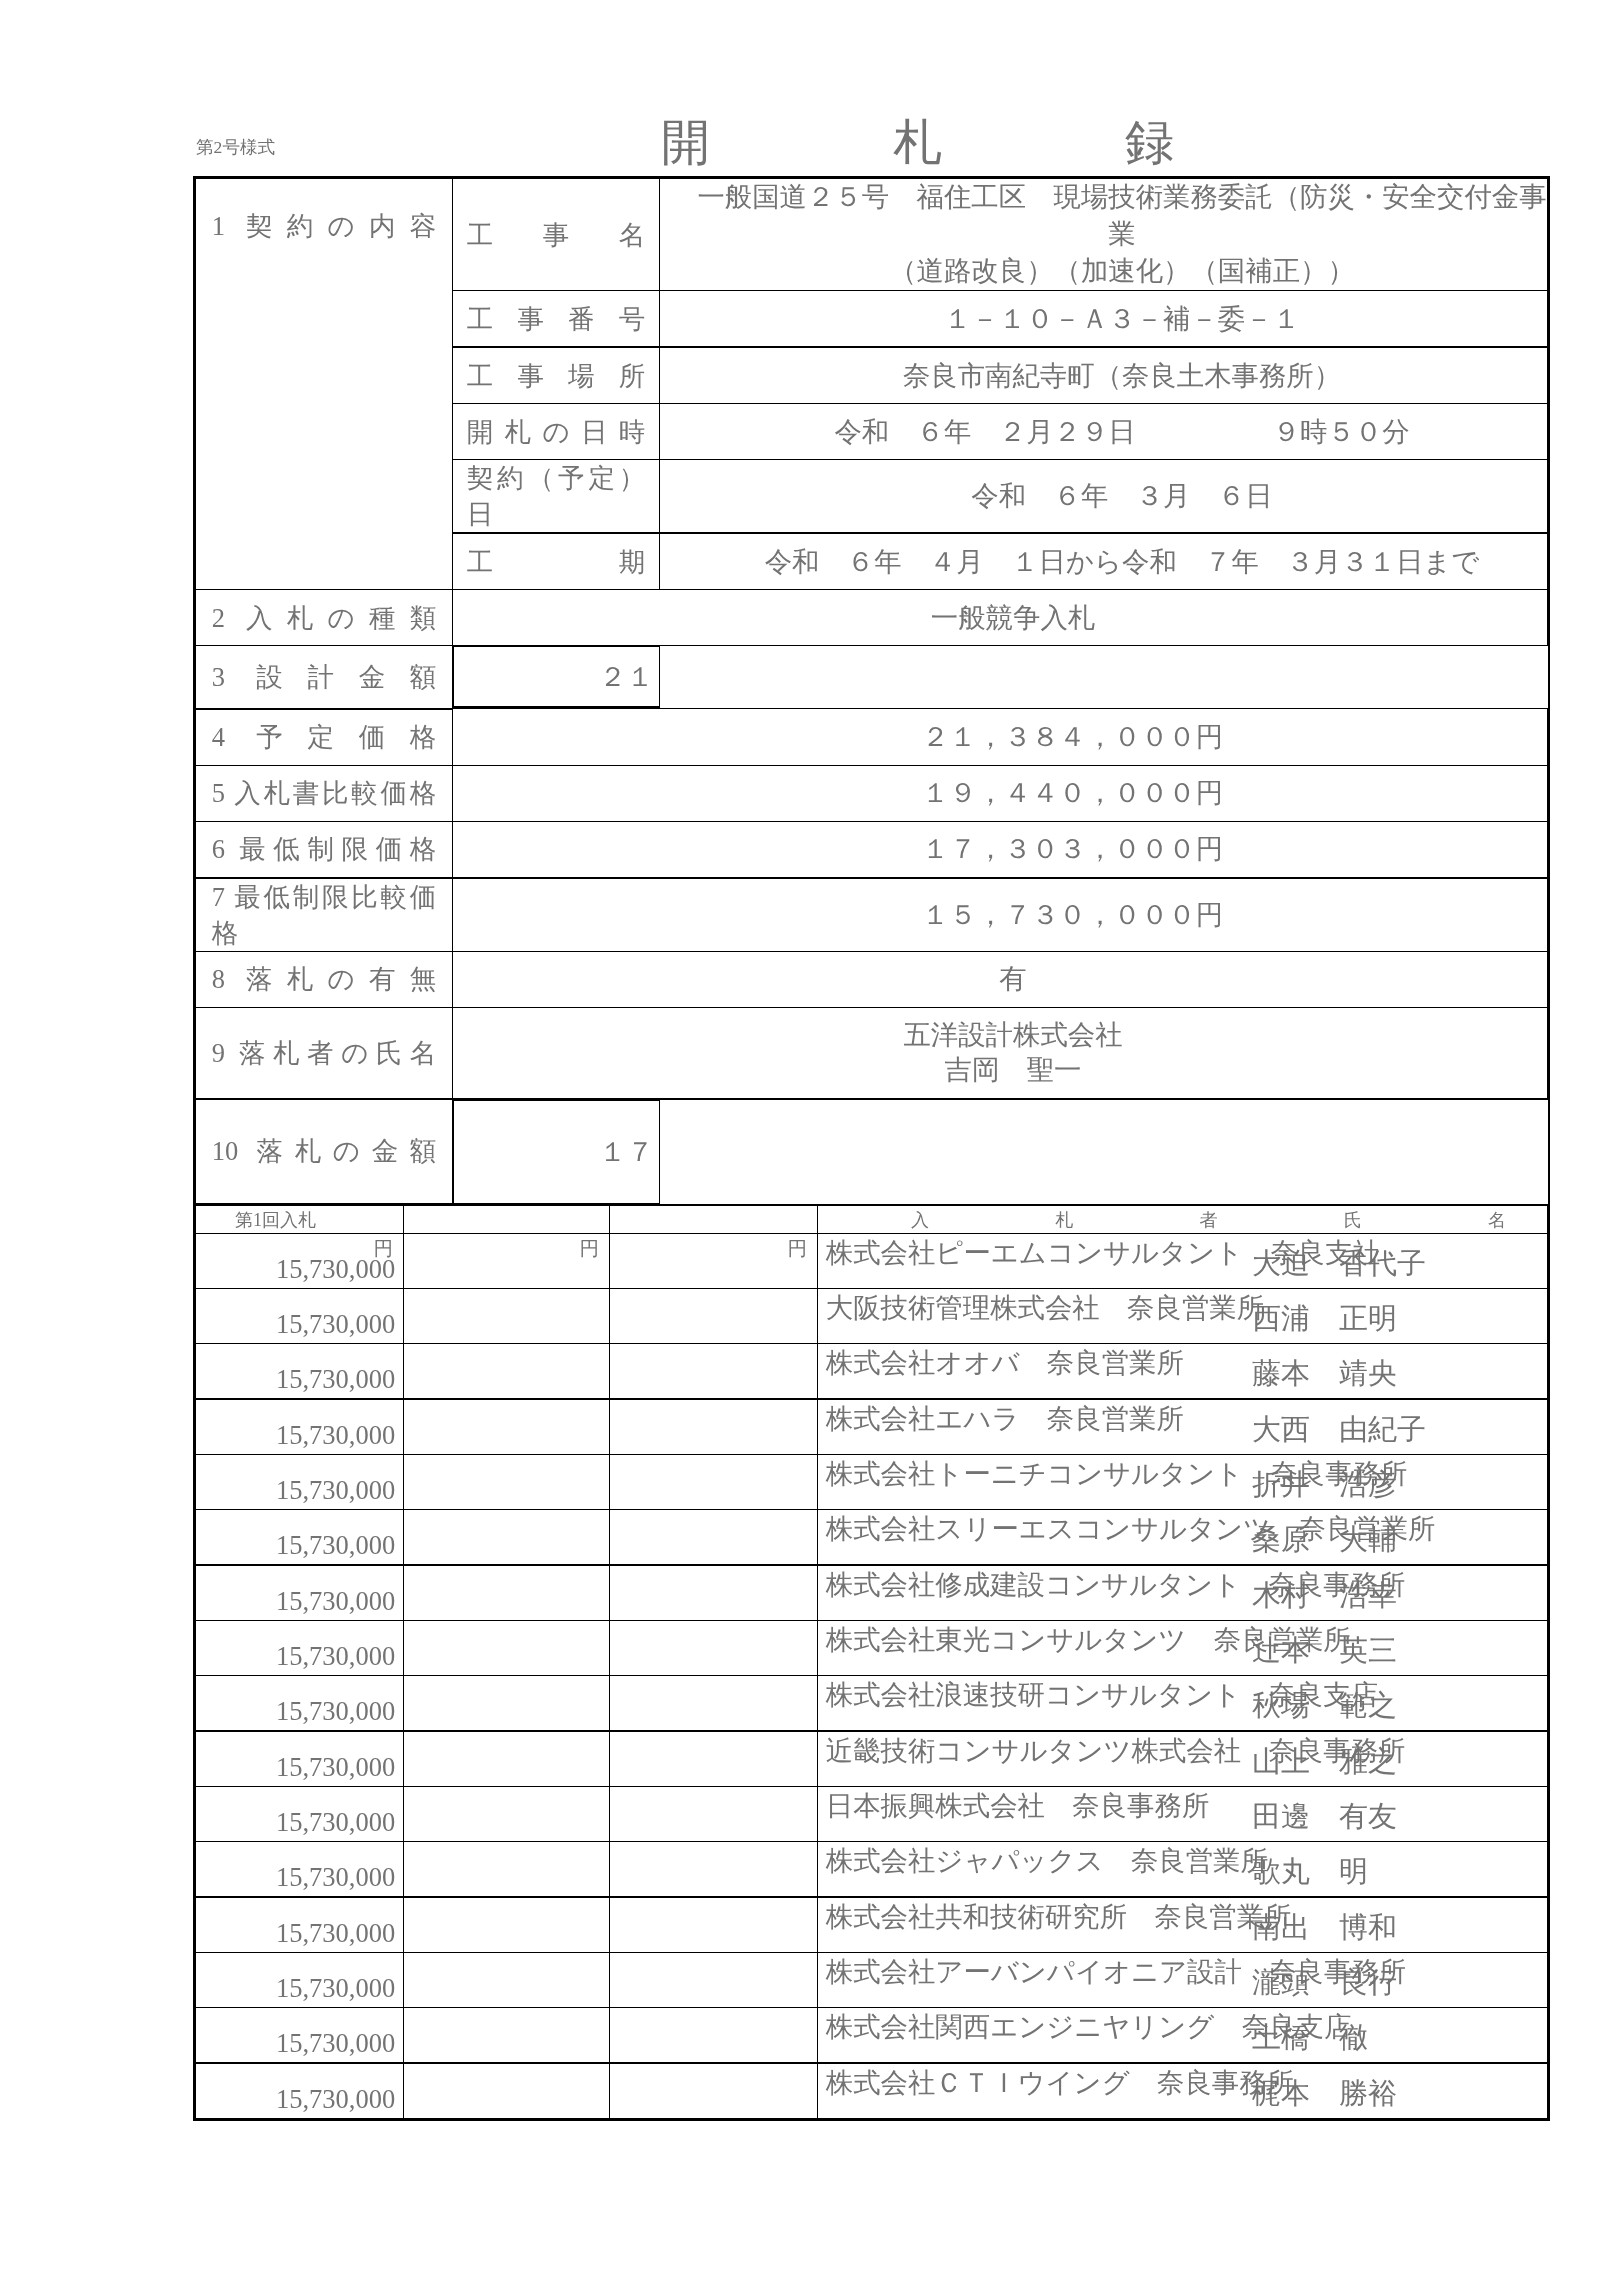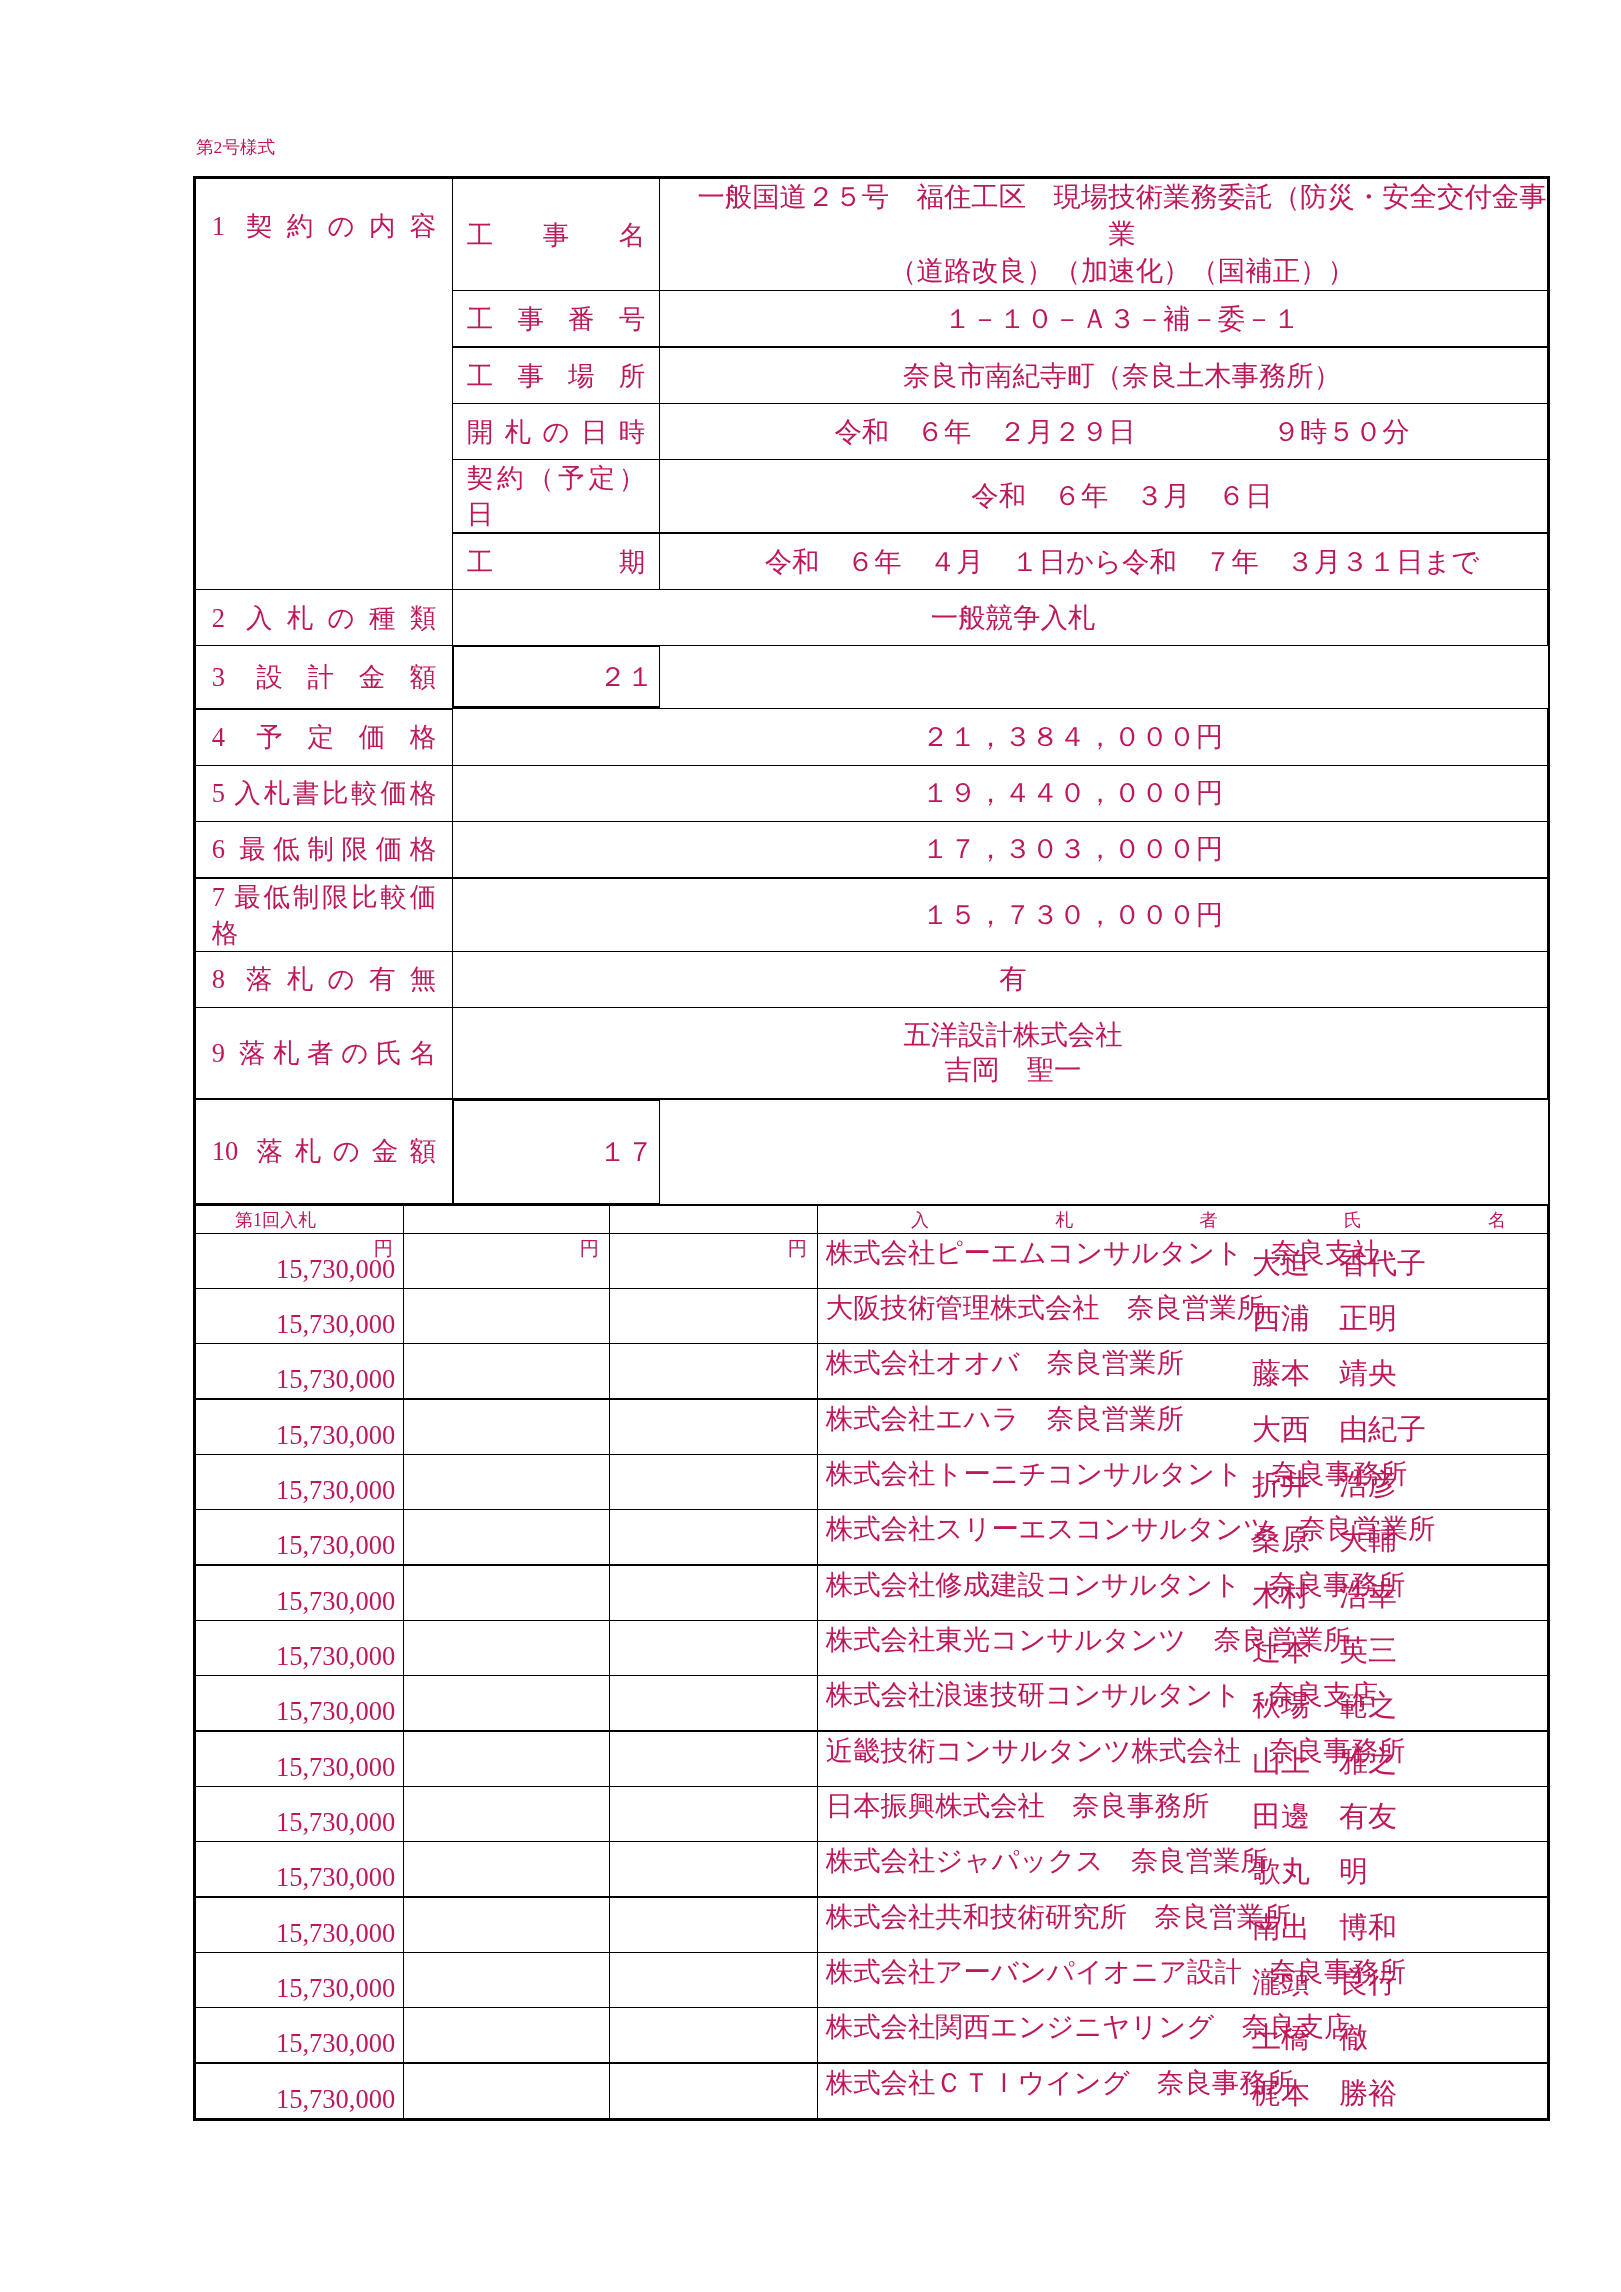--- a/index.html
+++ b/index.html
@@ -1,16 +1,16 @@
 <!DOCTYPE html>
 <html><head>
 <meta charset="utf-8">
 <style>
   html,body{margin:0;padding:0;background:#fff;}
-  .page{position:relative;width:1621px;height:2293px;background:#fff;color:#be185d;
+  .page{position:relative;width:1621px;height:2293px;background:#fff;color:#737373;
         font-family:"Liberation Serif","DejaVu Serif",serif;}
   .form-note{position:absolute;left:196px;top:135px;font-size:17.6px;}
   .title-row{position:absolute;left:193px;top:110px;width:1357px;display:flex;justify-content:center;}
   .title-text{font-size:49px;letter-spacing:183px;margin-right:-183px;transform:translateX(46px);white-space:nowrap;}
 
   .sheet{position:absolute;left:193px;top:176px;width:1357px;border:2.9px solid #000;box-sizing:border-box;}
   table{border-collapse:collapse;width:100%;table-layout:fixed;}
   td,th{border:1px solid #000;font-weight:normal;padding:0;overflow:hidden;}
 
   
@@ -44,20 +44,23 @@
 
   .footer{position:absolute;top:2025px;left:193px;width:1357px;box-sizing:border-box;
           text-align:right;padding-right:44px;font-size:29px;}
 </style>
 </head>
 <body>
 
 <div class="page">
 
   <div class="form-note">第2号様式</div>
+  <div class="title-row">
+    <span class="title-text">開札録</span>
+  </div>
 
   <div class="sheet">
 
     <table class="upper">
       <colgroup>
           <col style="width:257px">
           <col style="width:207px">
           <col>
         </colgroup>
       <tbody>

